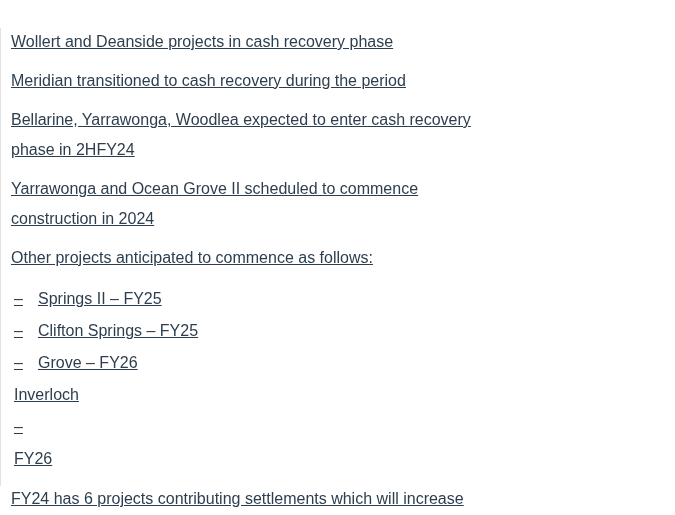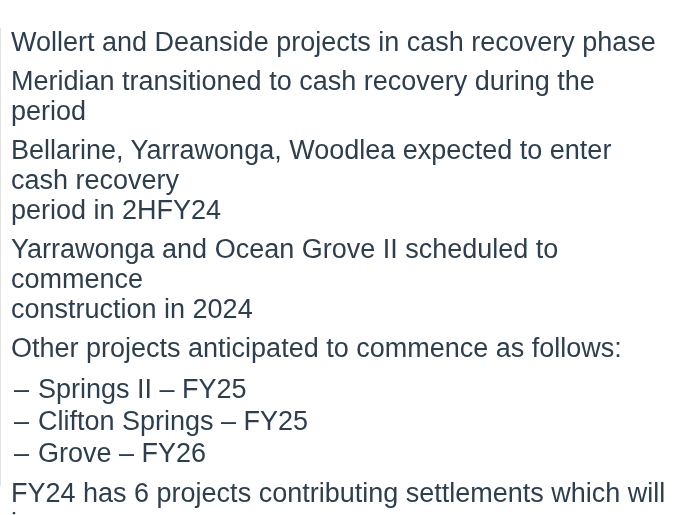--- a/index.html
+++ b/index.html
@@ -13,23 +13,24 @@
     overflow: hidden;
     font-family: "Liberation Sans", sans-serif;
   }
   .slide {
     position: relative;
     box-sizing: border-box;
     width: 675px;
     height: 515px;
     padding: 27px 2px 0 11px;
     color: #2d3e4e;
-    font-size: 27px;
+    font-size: 16px;
     font-weight: 400;
     background: #ffffff;
+    text-decoration: underline;
   }
   .edge-line {
     position: absolute;
     left: 0;
     top: 28px;
     width: 1px;
     height: 458px;
     background: #e2e2e2;
   }
   .para {
@@ -64,21 +65,21 @@
   <p class="para">
     <span class="line">Wollert and Deanside projects in cash recovery phase</span>
   </p>
 
   <p class="para">
     <span class="line">Meridian transitioned to cash recovery during the period</span>
   </p>
 
   <p class="para">
     <span class="line">Bellarine, Yarrawonga, Woodlea expected to enter cash recovery</span>
-    <span class="line">period in 2HFY24</span>
+    <span class="line">phase in 2HFY24</span>
   </p>
 
   <p class="para">
     <span class="line">Yarrawonga and Ocean Grove II scheduled to commence</span>
     <span class="line">construction in 2024</span>
   </p>
 
   <p class="para">
     <span class="line">Other projects anticipated to commence as follows:</span>
   </p>
@@ -89,19 +90,22 @@
       <span>Springs II – FY25</span>
     </li>
     <li class="bullet">
       <span class="dash">–</span>
       <span>Clifton Springs – FY25</span>
     </li>
     <li class="bullet">
       <span class="dash">–</span>
       <span>Grove – FY26</span>
     </li>
+    <li class="bullet">
+      <span class="dash">Inverloch – FY26</span>
+    </li>
   </ul>
 
   <p class="para">
     <span class="line">FY24 has 6 projects contributing settlements which will increase</span>
     <span class="line">to 12 projects from FY25</span>
   </p>
 </div>
 
 </body></html>

